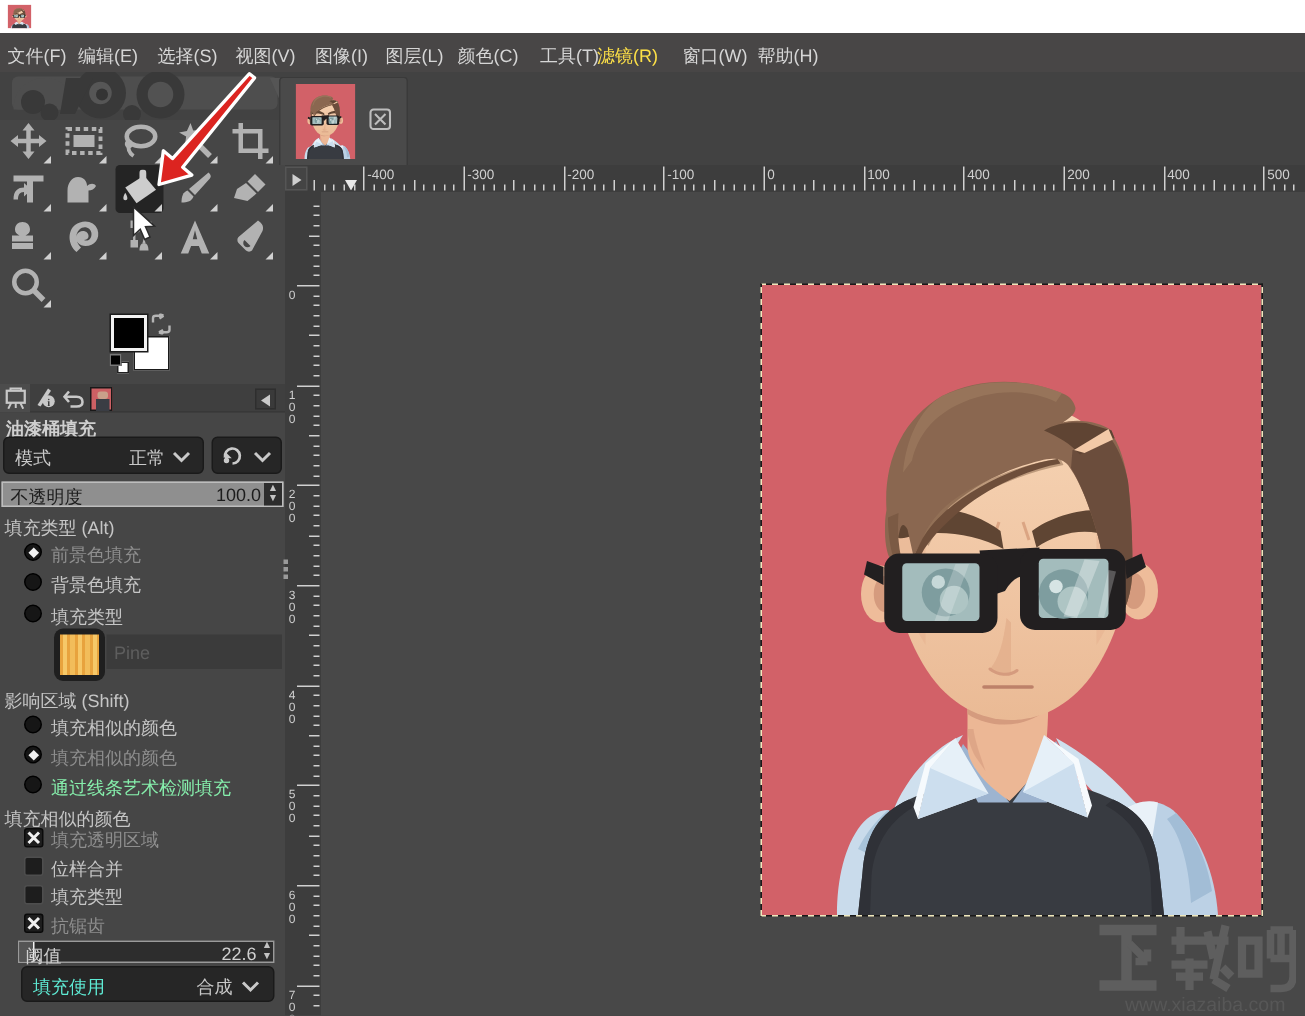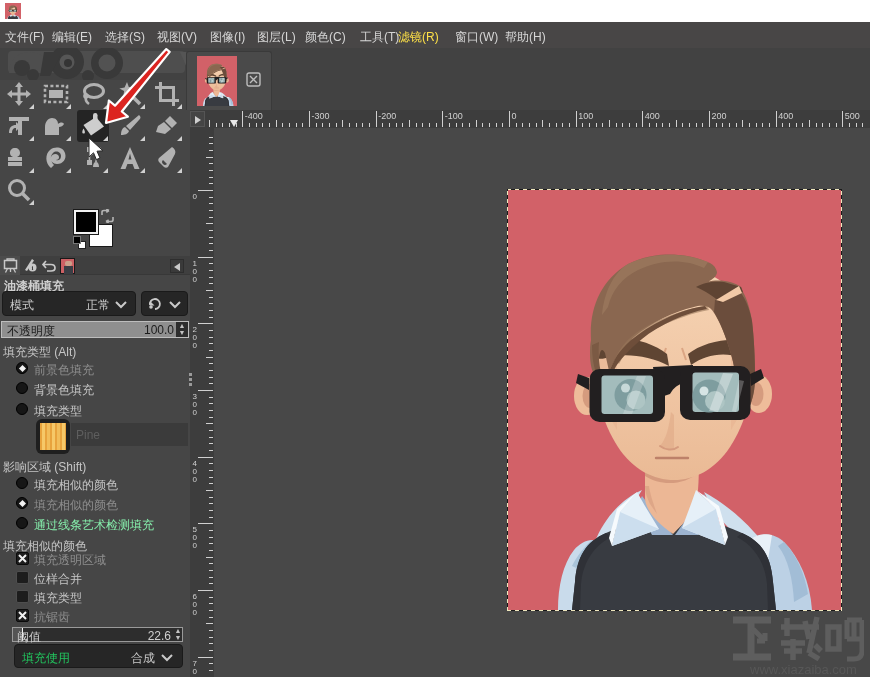--- a/index.html
+++ b/index.html
@@ -286,21 +286,21 @@
         <path d="M1,1 L8,8 M8,1 L1,8" stroke="#f0f0f0" stroke-width="2"></path>
       </svg>
       <div class="abs" style="left:34px;top:609px;font-size:12px;color:#8e8e8e">抗锯齿</div>
       <div class="abs" style="left:12px;top:627px;width:171px;height:15px;background:#2d2d2d;border:1px solid #9a9a9a"></div>
       <div class="abs" style="left:13px;top:628px;width:9px;height:13px;background:#555555"></div>
       <div class="abs" style="left:22px;top:628px;width:1px;height:13px;background:#f4f4f4"></div>
       <div class="abs" style="left:17px;top:629px;font-size:12px;color:#d0d0d0">阈值</div>
       <div class="abs" style="left:0;top:629px;width:171px;text-align:right;font-size:12px;color:#d0d0d0">22.6</div>
       <div class="abs" style="left:173px;top:628px;width:10px;font-size:7px;line-height:6.5px;color:#c3c3c3;text-align:center">▲<br>▼</div>
       <div class="abs" style="left:14px;top:644px;width:169px;height:24px;background:#262626;border:1px solid #1a1a1a;border-radius:4px"></div>
-      <div class="abs" style="left:22px;top:650px;font-size:12px;color:#22c55e">填充使用</div>
+      <div class="abs" style="left:22px;top:650px;font-size:12px;color:#5eead4">填充使用</div>
       <div class="abs" style="left:131px;top:650px;font-size:12px;color:#c9c9c9">合成</div>
       <svg class="abs" style="left:160px;top:653px" width="14" height="9" viewBox="0 0 14 9">
         <path d="M2,2 L7,7 L12,2" stroke="#c9c9c9" stroke-width="2" fill="none"></path>
       </svg>
     </div>
 
 <div class="abs" style="left:190px;top:48px;width:680px;height:629px;background:#484848;"></div>
 
 <div class="abs" style="left:190px;top:48px;width:680px;height:62px;background:#424242;"></div>
 

